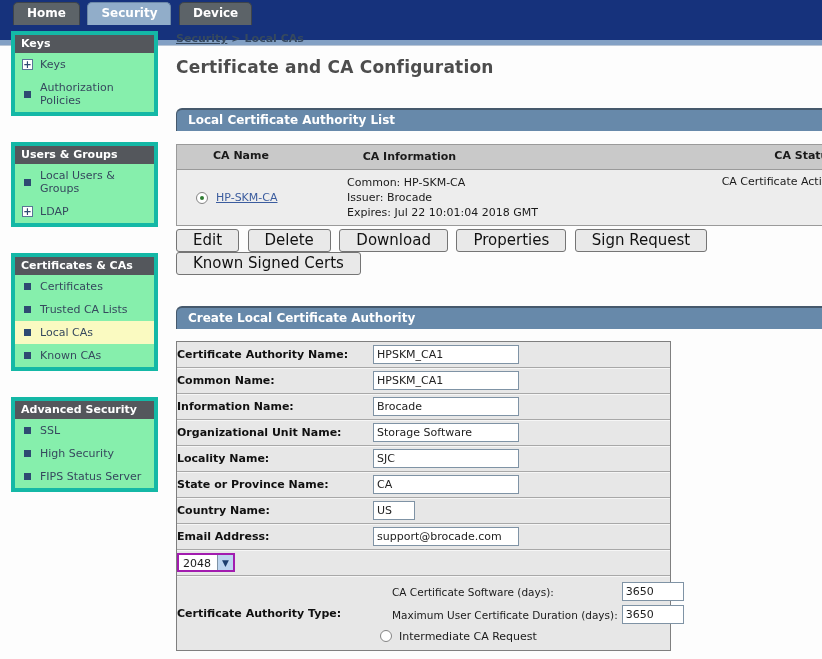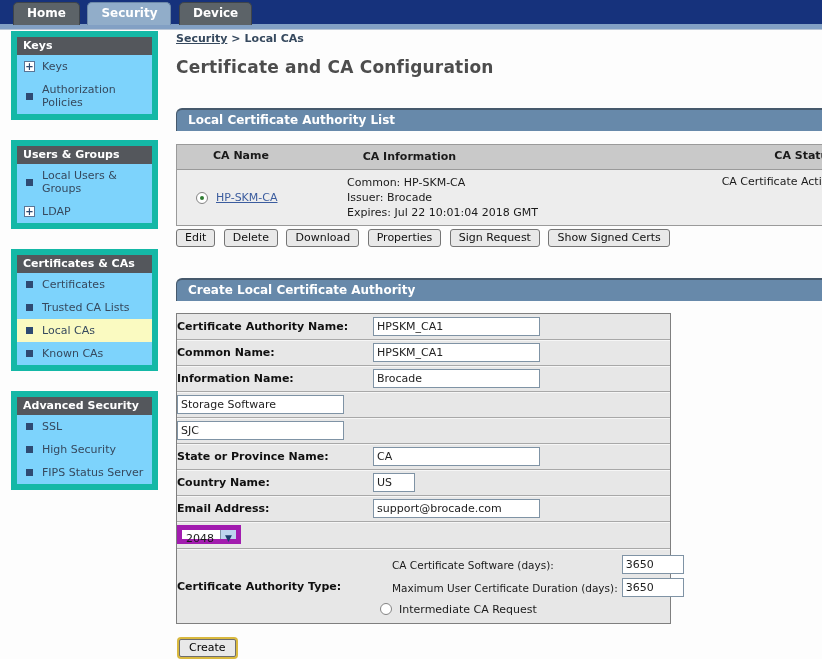--- a/index.html
+++ b/index.html
@@ -7,33 +7,33 @@
   body {
     font-family: "DejaVu Sans", sans-serif;
     font-size: 11px;
     background: #fdfdfd;
     overflow: hidden;
     position: relative;
     color: #1a1a1a;
   }
 
   
-  .tabbar { background:#16327c; height:24px; padding-left:13px; white-space:nowrap; }
+  .tabbar { background:#16327c; height:40px; padding-left:13px; white-space:nowrap; }
   .tab {
     display:inline-block; position:relative; top:2px; margin-right:4px;
     padding:3px 13px 5px; color:#fff; font-weight:bold; font-size:12px;
     background:#5c6368; border:1px solid #3e444a; border-bottom:none;
     border-radius:5px 5px 0 0; cursor:pointer;
   }
   .tab.active { background:#91adc9; border-color:#6d89a8; }
   .strip { height:6px; background:#82a0c4; border-bottom:1px solid #b9c6d6; }
 
   
   .sidebar { position:absolute; left:11px; top:31px; width:147px; }
-  .side-section { margin-bottom:20px; border:6px solid #14b8a6; background:#7dd3fc; }
+  .side-section { margin-bottom:26px; border:4px solid #14b8a6; background:#86efac; }
   .side-header { background:#54575c; color:#fff; font-weight:bold; font-size:11px; padding:2px 6px 3px; }
   .side-item { display:flex; align-items:center; padding:5px 4px 5px 9px; color:#36495e; cursor:pointer; }
   .side-item.selected { background:#fafac1; }
   .bullet { width:7px; height:7px; background:#2e4a72; flex:0 0 auto; margin-right:9px; }
   .expand {
     width:11px; height:11px; flex:0 0 auto; margin-right:7px; margin-left:-2px;
     border:1px solid #5a7596; background:#fff; color:#2e4a72;
     font-size:10px; line-height:9px; text-align:center; font-weight:bold;
   }
 
@@ -62,39 +62,39 @@
   .col-status { flex:1; padding-left:7px; white-space:nowrap; }
   .ca-link { color:#3b5c9e; margin-left:8px; }
   .radio {
     width:12px; height:12px; border-radius:50%;
     border:1px solid #848484; background:#fff; display:inline-block; position:relative; flex:0 0 auto;
   }
   .radio.checked::after { content:""; position:absolute; left:3px; top:3px; right:3px; bottom:3px; border-radius:50%; background:#2f7c32; }
 
   .btn-row { margin-top:3px; }
   .btn {
-    display:inline-block; margin-right:5px; padding:1px 8px 2px;
+    display:inline-block; margin-right:5px; padding:1px 16px 2px;
     background:#e9e9e9; border:1px solid #757575; border-radius:3px;
-    font-size:11px; color:#111; cursor:pointer; font-family:inherit;
+    font-size:15px; color:#111; cursor:pointer; font-family:inherit;
   }
 
   
   .form-table { margin-top:12px; width:495px; border:1px solid #7f7f7f; background:#e7e7e7; }
   .form-row { display:flex; align-items:center; min-height:25px; }
   .form-row + .form-row { border-top:1px solid #a8a8a8; box-shadow: inset 0 1px 0 #f6f6f6; }
   .form-label { width:196px; text-align:left; font-weight:bold; padding-right:7px; color:#101010; flex:0 0 auto; }
   .form-value { flex:1; padding:3px 8px 3px 0; }
   input.txt {
-    width:167px; height:19px; border:1px solid #7f93a5; background:#fff;
+    width:146px; height:19px; border:1px solid #7f93a5; background:#fff;
     font-family:inherit; font-size:11px; padding:1px 3px; color:#222;
   }
   input.txt.short { width:42px; }
   input.txt.dur { width:62px; flex:0 0 auto; }
 
-  .select-box { display:inline-flex; align-items:stretch; border:5px solid #a21caf; background:#fff; height:19px; cursor:pointer; }
+  .select-box { display:inline-flex; align-items:stretch; border:2px solid #a21caf; background:#fff; height:19px; cursor:pointer; }
   .select-text { padding:2px 6px 0 4px; }
   .select-arrow {
     width:16px; background:#bdd5ef; border-left:1px solid #7f93a5;
     color:#1c3e6e; font-size:9px; line-height:17px; text-align:center;
   }
 
   .catype-value { padding:4px 9px 4px 0; }
   .catype-opt { display:flex; align-items:center; height:20px; }
   .catype-opt span { margin-left:7px; }
   .catype-sub { display:flex; align-items:center; justify-content:space-between; height:23px; padding-left:19px; }
@@ -211,43 +211,45 @@
       <div class="col-status">CA Certificate Active</div>
     </div>
   </div>
 
   <div class="btn-row">
     <button class="btn">Edit</button>
     <button class="btn">Delete</button>
     <button class="btn">Download</button>
     <button class="btn">Properties</button>
     <button class="btn">Sign Request</button>
-    <button class="btn">Show Signed Certs</button>
+    <button class="btn">Known Signed Certs</button>
   </div>
 
   <div class="section-bar">Create Local Certificate Authority</div>
 
   <div class="form-table">
 
     <div class="form-row">
       <div class="form-label">Certificate Authority Name:</div>
       <div class="form-value"><input class="txt" value="HPSKM_CA1" style=""></div>
     </div>
     <div class="form-row">
       <div class="form-label">Common Name:</div>
       <div class="form-value"><input class="txt" value="HPSKM_CA1" style=""></div>
     </div>
     <div class="form-row">
       <div class="form-label">Information Name:</div>
       <div class="form-value"><input class="txt" value="Brocade" style=""></div>
     </div>
     <div class="form-row">
+      <div class="form-label">Organizational Unit Name:</div>
       <div class="form-value"><input class="txt" value="Storage Software" style=""></div>
     </div>
     <div class="form-row">
+      <div class="form-label">Locality Name:</div>
       <div class="form-value"><input class="txt" value="SJC" style=""></div>
     </div>
     <div class="form-row">
       <div class="form-label">State or Province Name:</div>
       <div class="form-value"><input class="txt" value="CA" style=""></div>
     </div>
     <div class="form-row">
       <div class="form-label">Country Name:</div>
       <div class="form-value"><input class="txt short" value="US" style=""></div>
     </div>

